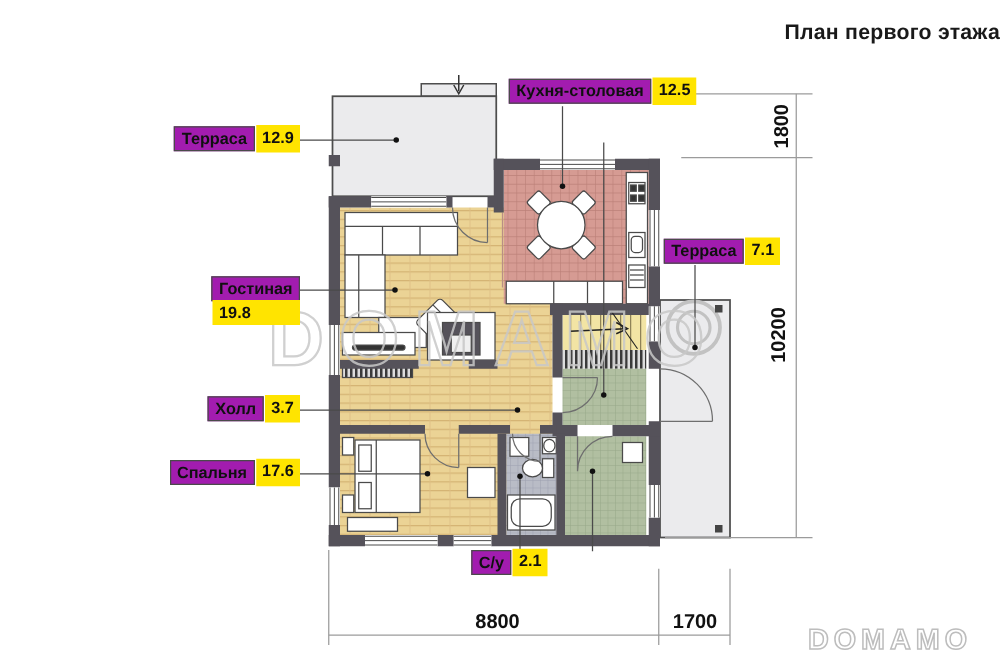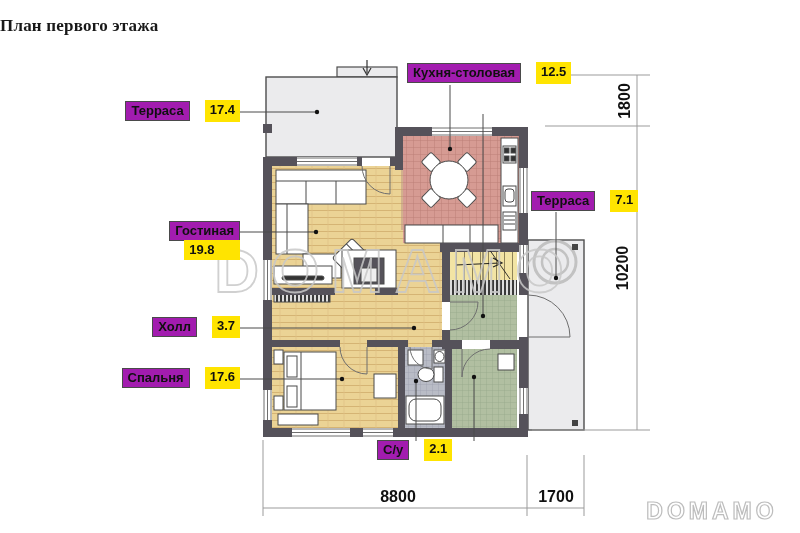--- a/index.html
+++ b/index.html
@@ -1,24 +1,24 @@
 <!DOCTYPE html>
 <html><head>
 <meta charset="utf-8">
 <style>
   html,body{margin:0;padding:0;background:#fff;}
   .screen{position:relative;width:800px;height:533px;background:#ffffff;overflow:hidden;
           font-family:"Liberation Sans",sans-serif;}
   .plan-svg{position:absolute;left:0;top:0;}
-  .page-title{position:absolute;left:0;top:16px;width:100%;text-align:left;
-              font-size:17px;font-weight:bold;color:#191919;letter-spacing:.2px;font-family:Liberation Serif, serif;}
+  .page-title{position:absolute;left:0;top:16px;width:100%;text-align:right;
+              font-size:17px;font-weight:bold;color:#191919;letter-spacing:.2px;}
   .room-label{position:absolute;display:inline-flex;align-items:stretch;
               font-size:13px;font-weight:bold;line-height:16px;white-space:nowrap;z-index:5;}
   .room-label .nm{background:#a21caf;border:1.5px solid #4a4a4a;padding:1px 5px;color:#101010;}
-  .room-label .ar{background:#ffe400;padding:2px 5px;margin:-1px 0 -1px 15px;color:#101010;}
+  .room-label .ar{background:#ffe400;padding:2px 5px;margin:-1px 0 -1px 1px;color:#101010;}
   svg text{font-family:"Liberation Sans",sans-serif;}
 </style>
 </head>
 <body>
 
 <div class="screen">
 
   <div class="page-title">План первого этажа</div>
 
   <svg class="plan-svg" width="800" height="533" viewBox="0 0 800 533">
@@ -303,21 +303,21 @@
       <line x1="474" y1="441" x2="474" y2="377"></line>
         <circle cx="474" cy="377" r="2.2" fill="#111" stroke="none"></circle>
     </g>
 
     <text x="395" y="292" font-size="62" font-weight="bold" letter-spacing="12" text-anchor="middle" fill="none" stroke="#C8C8C8" stroke-width="1.8" opacity=".85">DOMAMO</text>
     <text x="712" y="519" font-size="23" font-weight="bold" letter-spacing="4" text-anchor="middle" fill="none" stroke="#BDBDBD" stroke-width="1.2">DOMAMO</text>
   </svg>
 
   <div class="room-label" style="right:560px;top:101px;">
     <span class="nm">Терраса</span>
-      <span class="ar">17.4</span>
+      <span class="ar">12.9</span>
   </div>
   <div class="room-label" style="left:407px;top:63px;">
     <span class="nm">Кухня-столовая</span>
       <span class="ar">12.5</span>
   </div>
   <div class="room-label" style="left:531px;top:191px;">
     <span class="nm">Терраса</span>
       <span class="ar">7.1</span>
   </div>
   <div class="room-label" style="right:560px;top:221px;flex-direction:column;">

